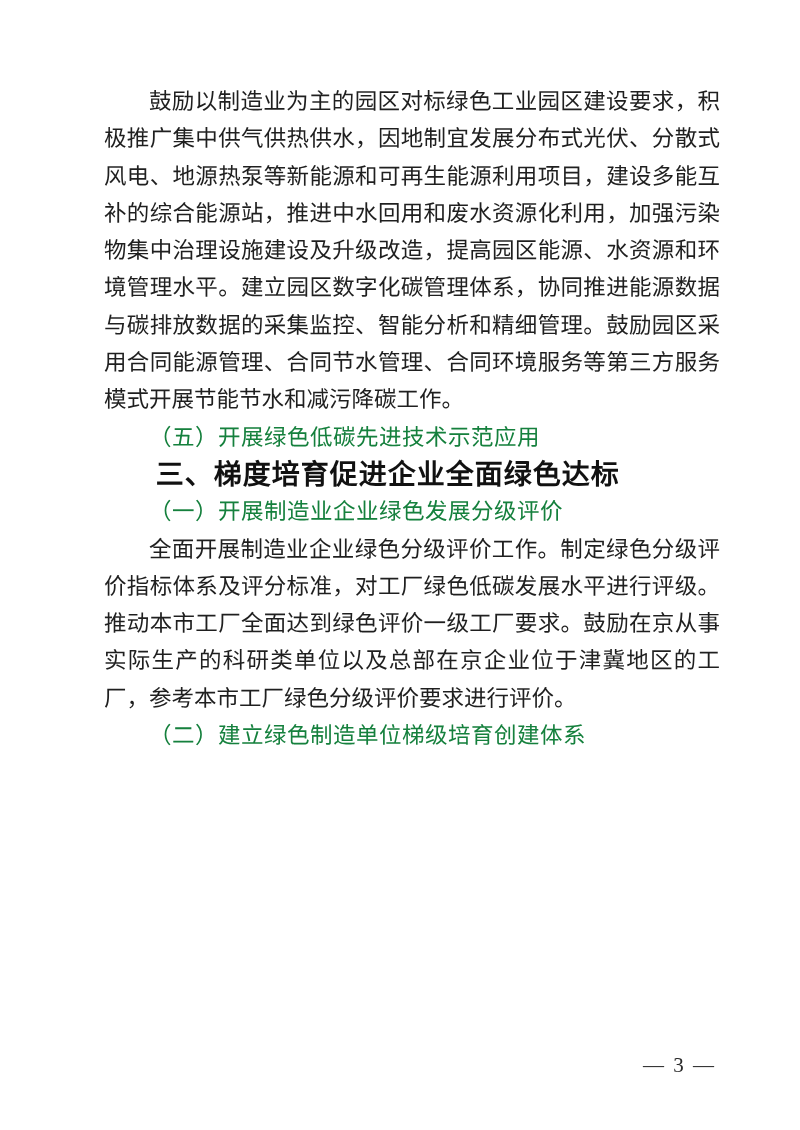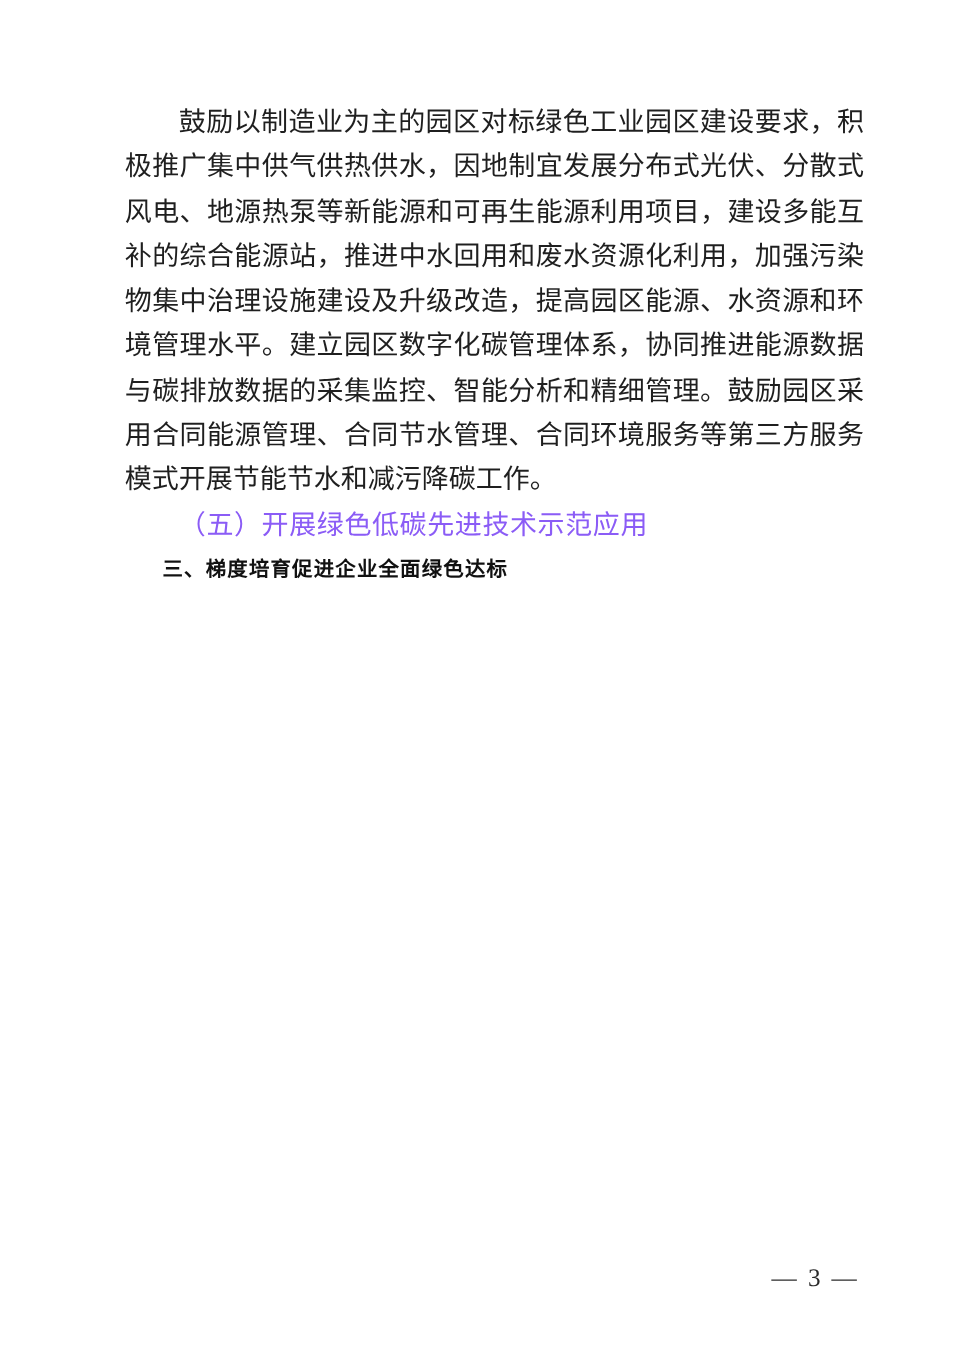--- a/index.html
+++ b/index.html
@@ -32,25 +32,25 @@
     text-align: justify;
     text-justify: inter-character;
     text-indent: 2em;
     color: #1f1f1f;
   }
   .h-kai {
     font-size: 22.5px;
     line-height: 37.3px;
     text-indent: 2em;
     letter-spacing: 0.5px;
-    color: #8b5cf6;
+    color: #15803d;
     font-family: "Liberation Serif", serif;
   }
   .h-bold {
-    font-size: 17px;
+    font-size: 28px;
     line-height: 37.3px;
     text-indent: 1.85em;
     font-weight: 700;
     letter-spacing: 1px;
     color: #111111;
     font-family: "Liberation Sans", sans-serif;
   }
   .page-number {
     position: absolute;
     right: 72px;
@@ -62,15 +62,18 @@
   }
 </style>
 </head>
 <body>
 
 <div class="page">
   <div class="content">
       <p class="para">鼓励以制造业为主的园区对标绿色工业园区建设要求，积极推广集中供气供热供水，因地制宜发展分布式光伏、分散式风电、地源热泵等新能源和可再生能源利用项目，建设多能互补的综合能源站，推进中水回用和废水资源化利用，加强污染物集中治理设施建设及升级改造，提高园区能源、水资源和环境管理水平。建立园区数字化碳管理体系，协同推进能源数据与碳排放数据的采集监控、智能分析和精细管理。鼓励园区采用合同能源管理、合同节水管理、合同环境服务等第三方服务模式开展节能节水和减污降碳工作。</p>
       <p class="h-kai">（五）开展绿色低碳先进技术示范应用</p>
       <p class="h-bold">三、梯度培育促进企业全面绿色达标</p>
+      <p class="h-kai">（一）开展制造业企业绿色发展分级评价</p>
+      <p class="para">全面开展制造业企业绿色分级评价工作。制定绿色分级评价指标体系及评分标准，对工厂绿色低碳发展水平进行评级。推动本市工厂全面达到绿色评价一级工厂要求。鼓励在京从事实际生产的科研类单位以及总部在京企业位于津冀地区的工厂，参考本市工厂绿色分级评价要求进行评价。</p>
+      <p class="h-kai">（二）建立绿色制造单位梯级培育创建体系</p>
     </div>
   <div class="page-number">— 3 —</div>
 </div>
 
 </body></html>

